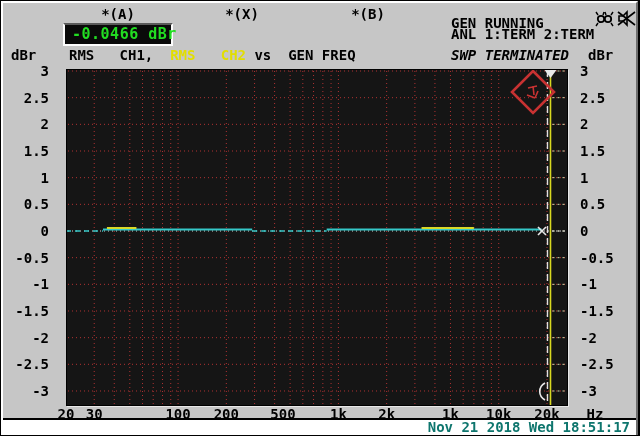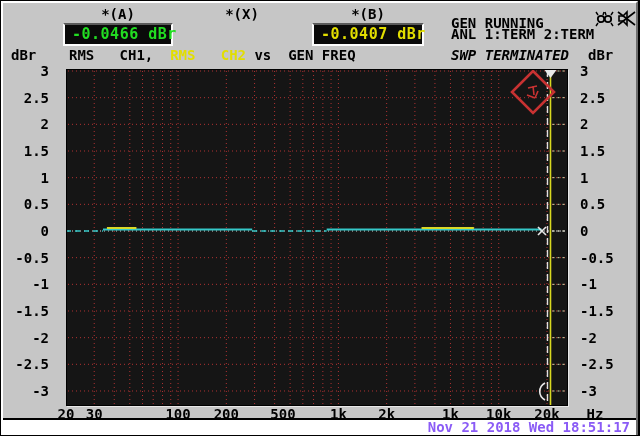--- a/index.html
+++ b/index.html
@@ -15,38 +15,35 @@
   .green{color:#22dd22;}
   .yellow{color:#e2de00;}
   .hdrlbl{position:absolute;top:3px;font-size:14px;color:#000;text-align:center;white-space:pre;}
   .status{position:absolute;left:448px;font-size:14px;color:#000;white-space:pre;}
   #plot{position:absolute;left:63px;top:66px;width:502px;height:337px;background:#151515;
         border:1px solid #000;box-sizing:border-box;box-shadow:1px 1px 0 #e8e8e8;}
   .ytick-l{position:absolute;left:0;width:46px;text-align:right;font-size:14px;color:#000;line-height:16px;}
   .ytick-r{position:absolute;left:577px;width:50px;text-align:left;font-size:14px;color:#000;line-height:16px;}
   .xtick{position:absolute;top:404px;width:50px;text-align:center;font-size:14px;color:#000;line-height:15px;}
   #footer{position:absolute;left:0;right:0;bottom:0;height:15px;background:#fff;border-top:2px solid #000;}
-  #stamp{position:absolute;right:6px;top:0px;font-size:14px;line-height:14px;color:#8b5cf6;white-space:pre;}
+  #stamp{position:absolute;right:6px;top:0px;font-size:14px;line-height:14px;color:#0f766e;white-space:pre;}
   .icon{position:absolute;top:7px;width:19px;height:17px;}
   svg{display:block;}
 </style>
 </head>
 <body>
 
 <div id="app">
 
   <div class="hdrlbl" style="left:60px;width:110px;">*(A)</div>
   <div class="hdrlbl" style="left:180px;width:118px;">*(X)</div>
   <div class="hdrlbl" style="left:309px;width:112px;">*(B)</div>
 
   <div class="rbox" style="left:60px;width:106px;">
     <div class="rval green">-0.0466 dBr</div>
-  </div>
-  <div class="rbox" style="left:309px;width:108px;">
-    <div class="rval yellow">-0.0407 dBr</div>
   </div>
 
   <div class="status" style="top:4px;margin-top:8px;">GEN RUNNING</div>
   <div class="status" style="top:23px;">ANL 1:TERM 2:TERM</div>
   <div class="status" style="top:44px;font-style:italic;">SWP TERMINATED</div>
 
   <div class="icon" style="left:592px;">
     <svg width="19" height="17" viewBox="0 0 19 17">
       <circle cx="6" cy="9" r="3.2" fill="none" stroke="#000" stroke-width="1.8"></circle>
       <circle cx="13" cy="9" r="3.2" fill="none" stroke="#000" stroke-width="1.8"></circle>

